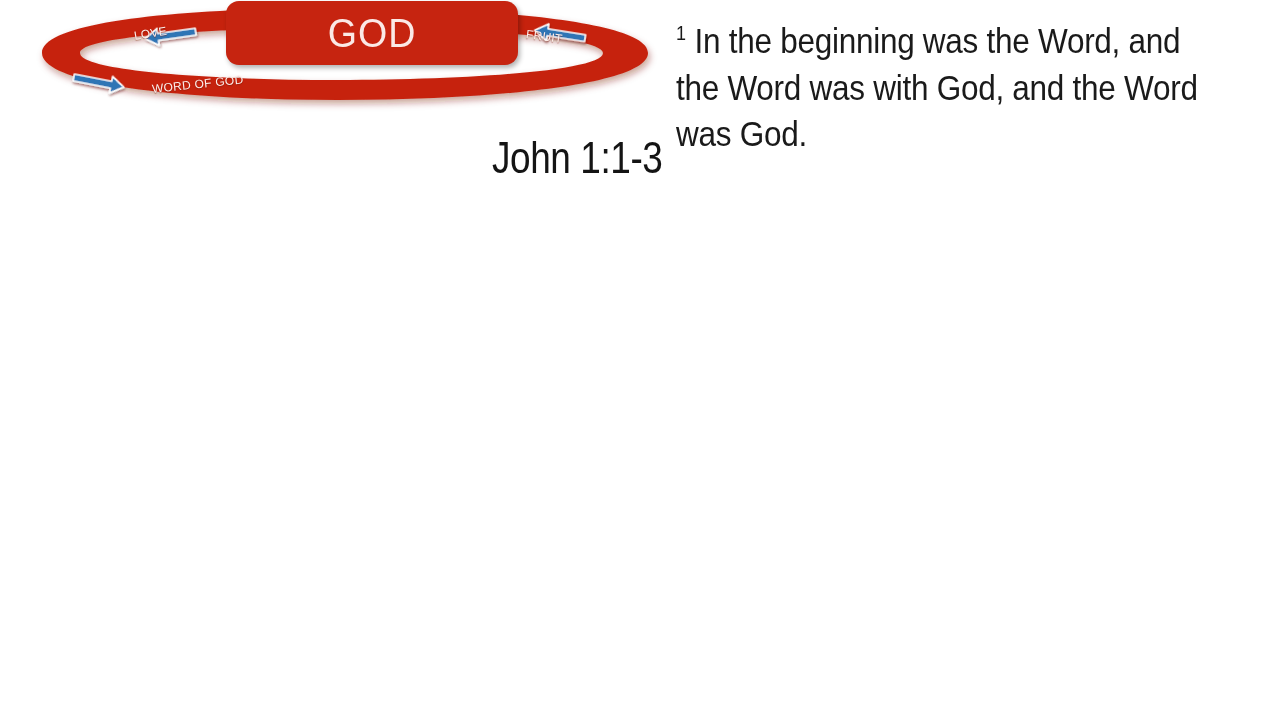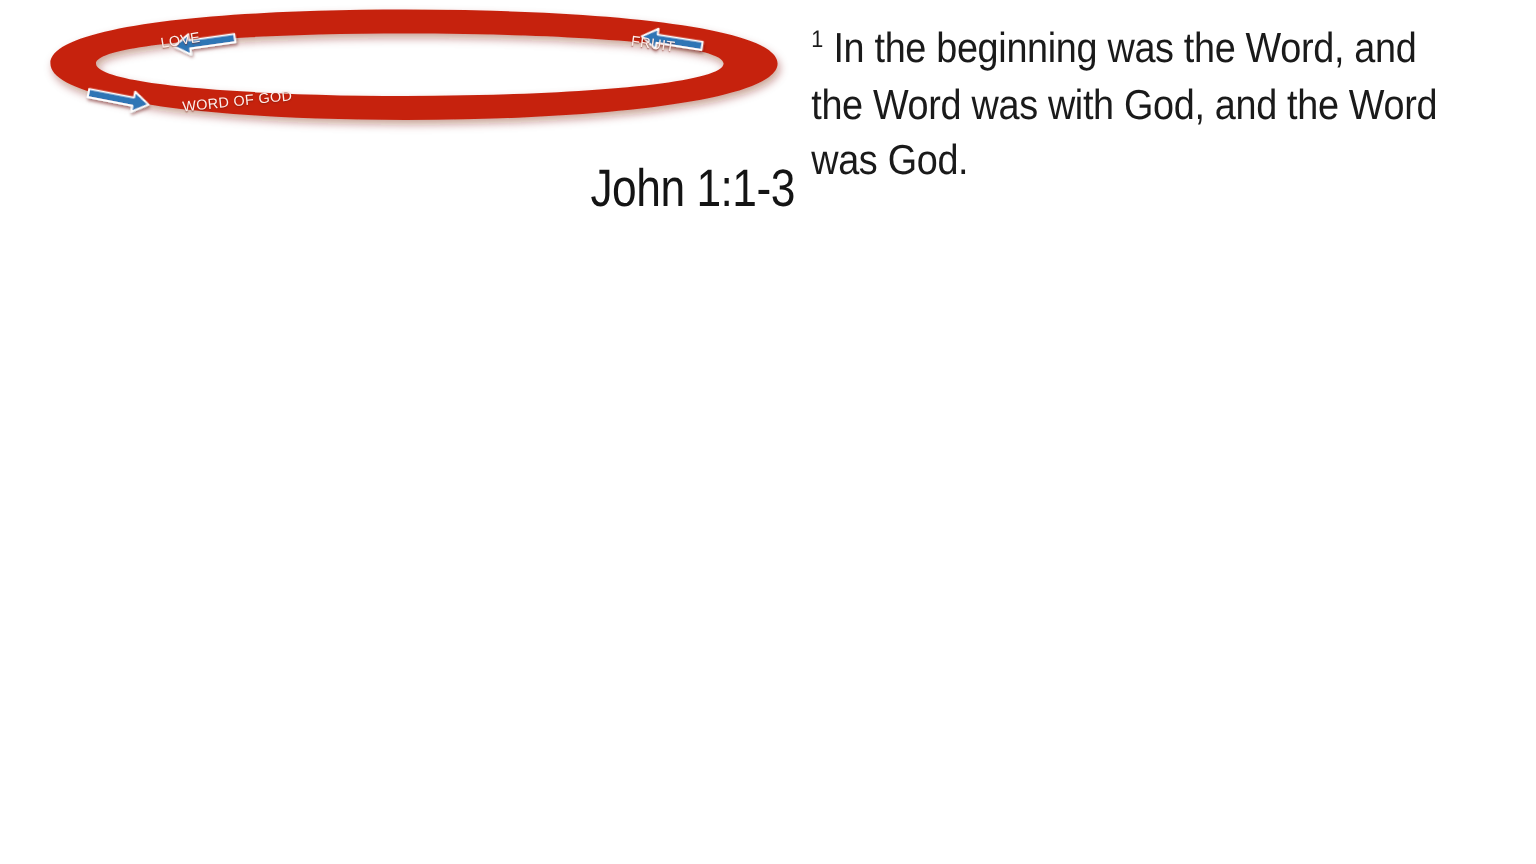--- a/index.html
+++ b/index.html
@@ -171,20 +171,23 @@
 
       <g filter="url(#arrowShadow)" transform="translate(502,32) rotate(9)">
         <path d="M 18 -2 L 18 -7 L 5 1.5 L 18 10 L 18 5 L 56 5 L 56 -2 Z" fill="#2E74B5" stroke="#FFFFFF" stroke-width="1.6" stroke-linejoin="round"></path>
       </g>
 
       <g filter="url(#arrowShadow)" transform="translate(46,80) rotate(11)">
         <path d="M 38 -2 L 38 -7 L 51 1.5 L 38 10 L 38 5 L 0 5 L 0 -2 Z" fill="#2E74B5" stroke="#FFFFFF" stroke-width="1.6" stroke-linejoin="round"></path>
       </g>
     </svg>
 
+    <div id="god-box">
+      <span class="god-label">GOD</span>
+    </div>
 
     <span class="ring-label" id="label-love">LOVE</span>
 
     <span class="ring-label" id="label-fruit">FRUIT</span>
 
     <span class="ring-label" id="label-word">WORD OF GOD</span>
   </div>
 
   <div id="reference-heading">John 1:1-3</div>
 

